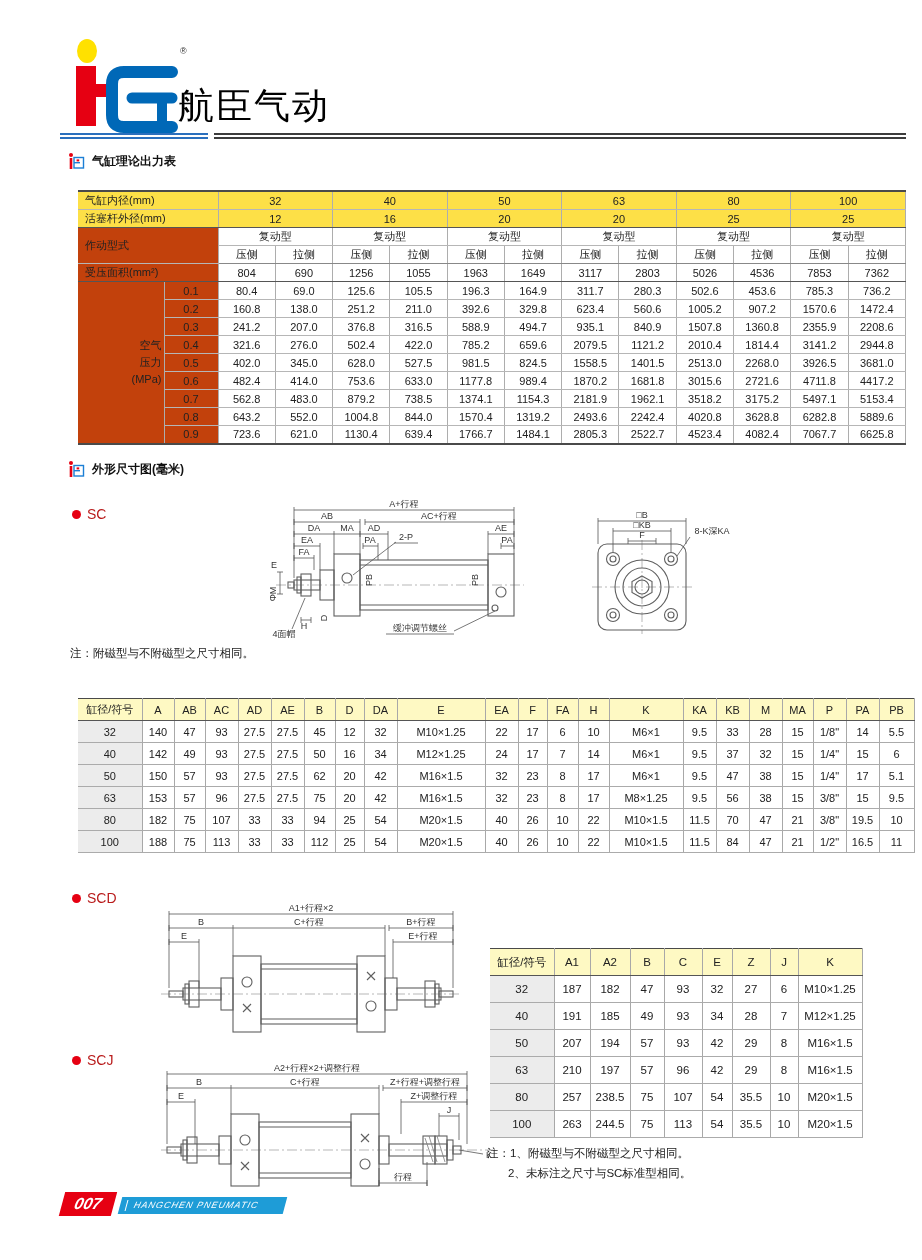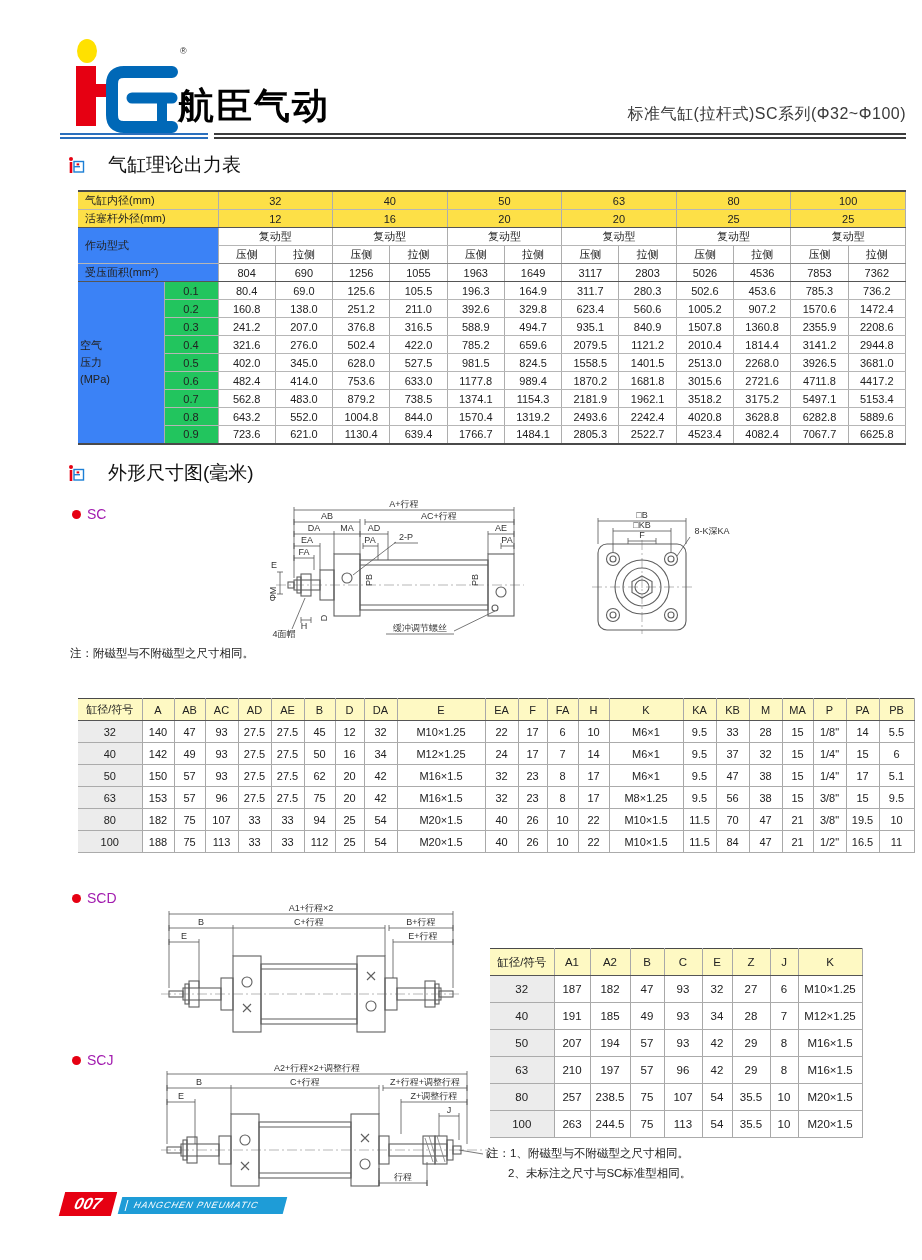--- a/index.html
+++ b/index.html
@@ -1,35 +1,35 @@
 <!DOCTYPE html>
 <html><head>
 <meta charset="utf-8">
 <style>
   *{box-sizing:border-box;margin:0;padding:0}
   body{background:#ffffff;font-family:"Liberation Sans","DejaVu Sans",sans-serif;color:#222}
   #page{position:relative;width:922px;height:1260px;background:#fff;overflow:hidden}
   .abs{position:absolute}
-  .sec-title{display:flex;align-items:center;gap:23px;font-size:19px;font-weight:normal;color:#111}
-  .bullet{display:flex;align-items:center;gap:6px;font-size:14px;color:#a21caf}
+  .sec-title{display:flex;align-items:center;gap:7px;font-size:12px;font-weight:bold;color:#111}
+  .bullet{display:flex;align-items:center;gap:6px;font-size:14px;color:#b91c1c}
   .bullet .dot{width:9px;height:9px;border-radius:50%;background:#e60012}
-  .brand{font-size:36px;font-weight:bold;letter-spacing:2px;color:#000}
+  .brand{font-size:36px;font-weight:normal;letter-spacing:2px;color:#000}
   .page-title{font-size:16px;color:#3a3a3a;letter-spacing:0.5px}
   .rule{height:2px}
   table{border-collapse:collapse;table-layout:fixed}
   
   .force{width:828px;font-size:11px;border-top:2px solid #4a4a4a;border-bottom:2px solid #4a4a4a}
   .force td{border-right:1px solid #adadad;border-bottom:1px solid #b6b6b6;text-align:center;height:18px;padding:1px 2px;background:#fff}
   .force .lab{text-align:left;padding-left:7px}
   .force .blue{background:#fde047}
-  .force .gray{background:#3b82f6}
+  .force .gray{background:#c2410c}
   .force .hb{border-bottom:1.5px solid #555}
   .force .sb{border-bottom:1px solid #888}
-  .force .plab{white-space:pre-line;text-align:left;line-height:1.55}
-  .force .psub{background:#22c55e}
+  .force .plab{white-space:pre-line;text-align:right;line-height:1.55}
+  .force .psub{background:#c2410c}
   
   .dims{font-size:11px;border-top:1.5px solid #4a4a4a;border-bottom:1.5px solid #4a4a4a}
   .dims td{border-right:1px solid #a8a8a8;border-bottom:1px solid #ababab;text-align:center;height:22px;background:#fff;padding:1px 1px}
   .dims .hd{background:#fef9c3;border-bottom:1.5px solid #555}
   .dims .rowhd{background:#ececec}
   .w828{width:828px}
   .t3{width:372px;font-size:11.5px}
   .t3 td{height:27px}
   .note{font-size:11.5px;color:#222;line-height:1.7}
   
@@ -54,21 +54,20 @@
     <rect x="16" y="32" width="20" height="60" fill="#e60012"></rect>
     <rect x="36" y="50" width="15" height="13" fill="#e60012"></rect>
     <g stroke="#0068b7" fill="none" stroke-linecap="round">
       <path d="M112,38 H64 Q52,38 52,50 V81 Q52,93 64,93 H112" stroke-width="12"></path>
       <path d="M112,64 H72" stroke-width="11"></path>
       <path d="M102,64 V90" stroke-width="10"></path>
     </g>
     <text x="120" y="20" font-size="13" fill="#333">®</text>
   </svg>
   <div class="abs brand" style="left:178px;top:82px">航臣气动</div>
-  <div class="abs page-title" style="right:16px;top:104px">标准气缸(拉杆式)SC系列(Φ32~Φ100)</div>
 
   <div class="abs rule" style="left:60px;top:133px;width:148px;background:#2a6fbd"></div>
   <div class="abs rule" style="left:214px;top:133px;width:692px;background:#3c3c3c"></div>
   <div class="abs rule" style="left:60px;top:137px;width:148px;background:#2a6fbd"></div>
   <div class="abs rule" style="left:214px;top:137px;width:692px;background:#3c3c3c"></div>
 
   <div class="abs sec-title" style="left:68px;top:152px">
     <svg width="17" height="18" viewBox="0 0 17 18">
       <circle cx="3" cy="3" r="2" fill="#e60012"></circle>
       <rect x="1.7" y="6" width="2.6" height="11" fill="#e60012"></rect>

